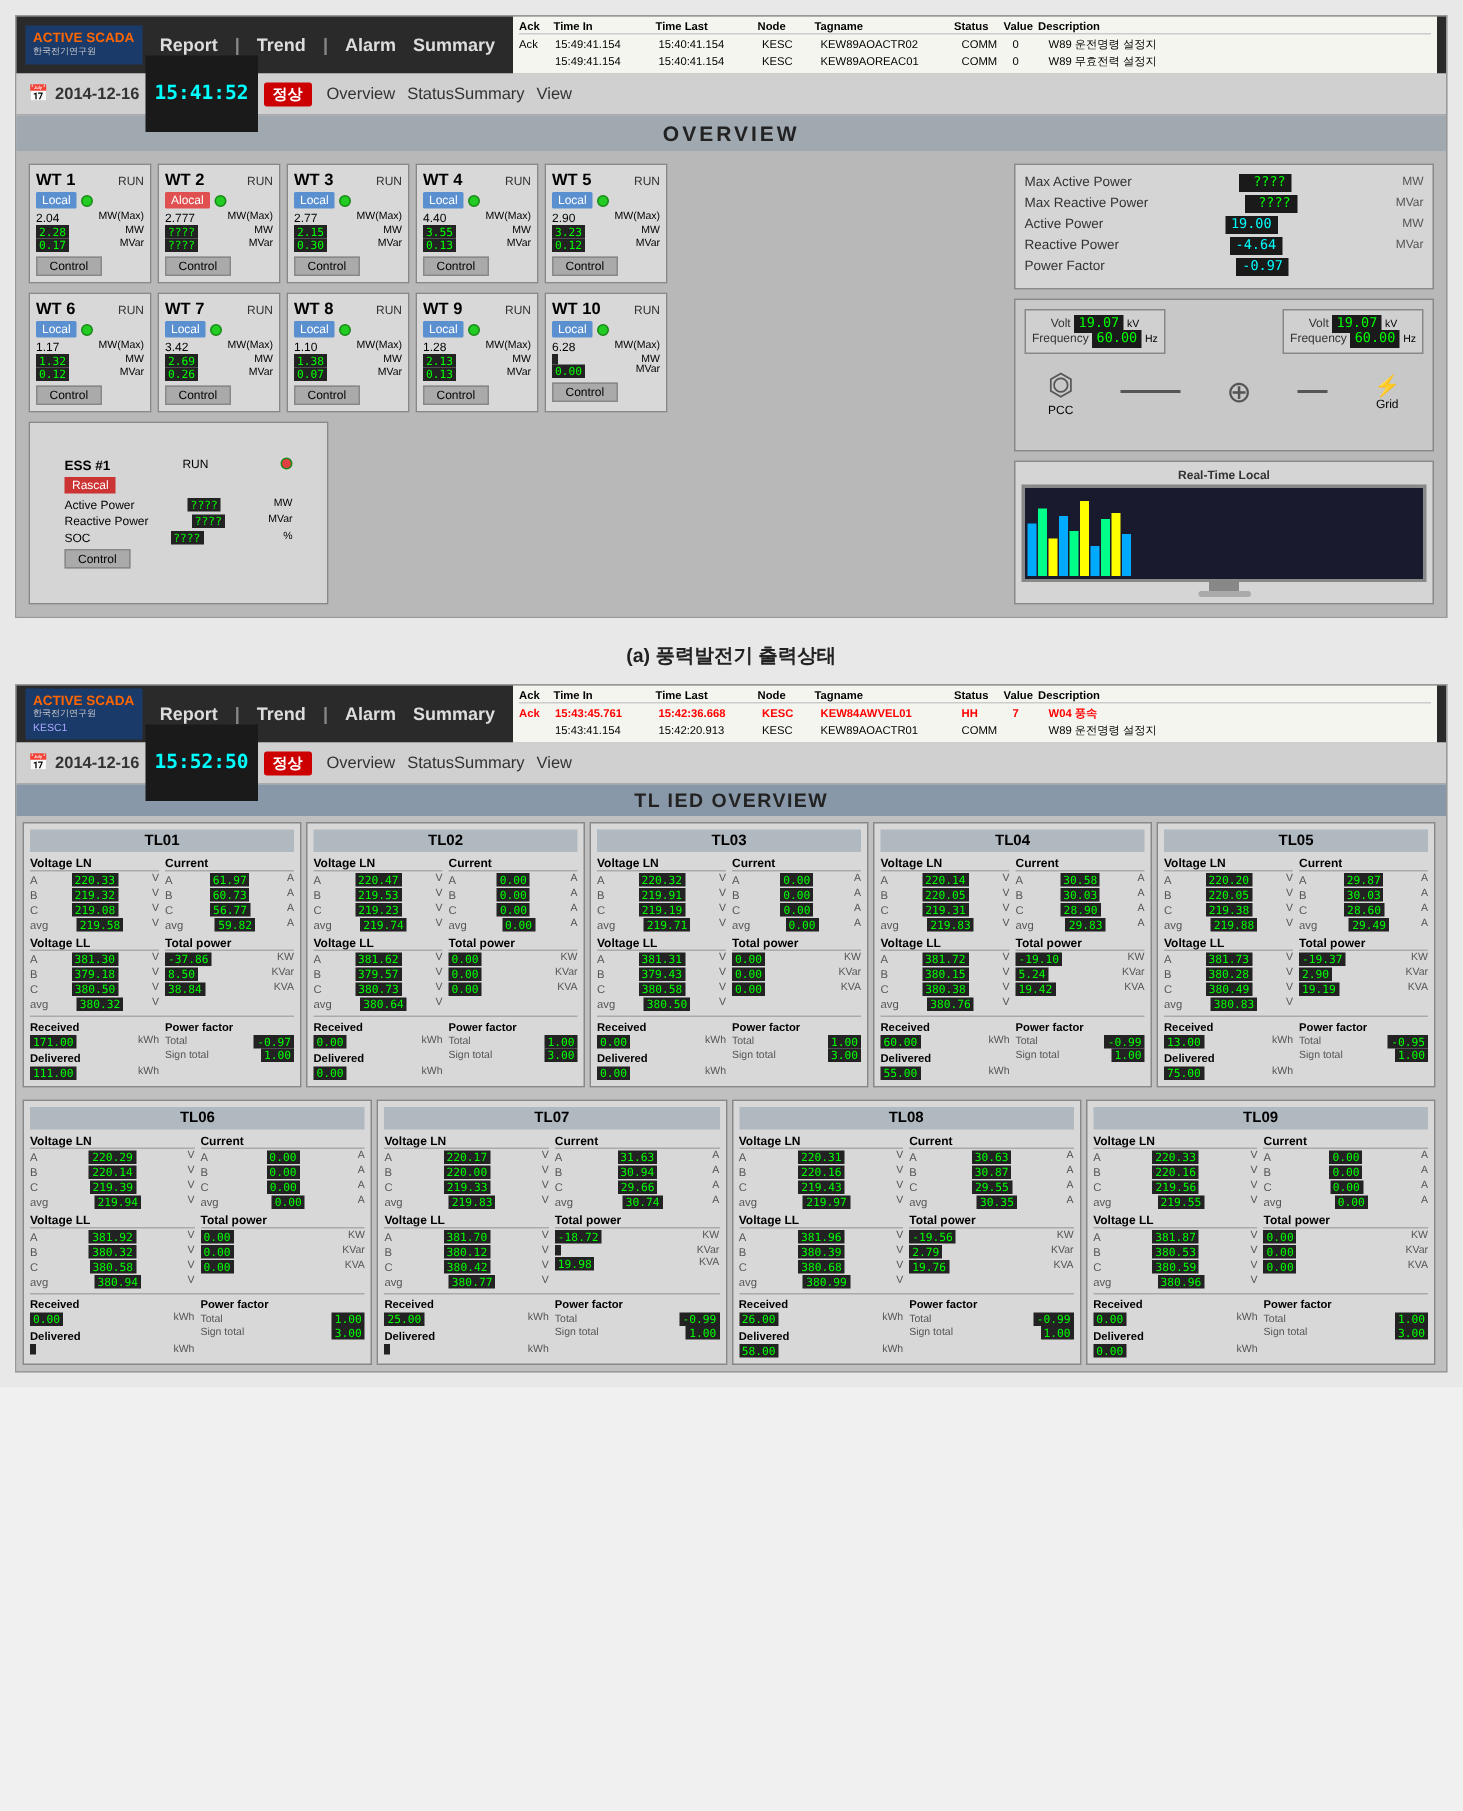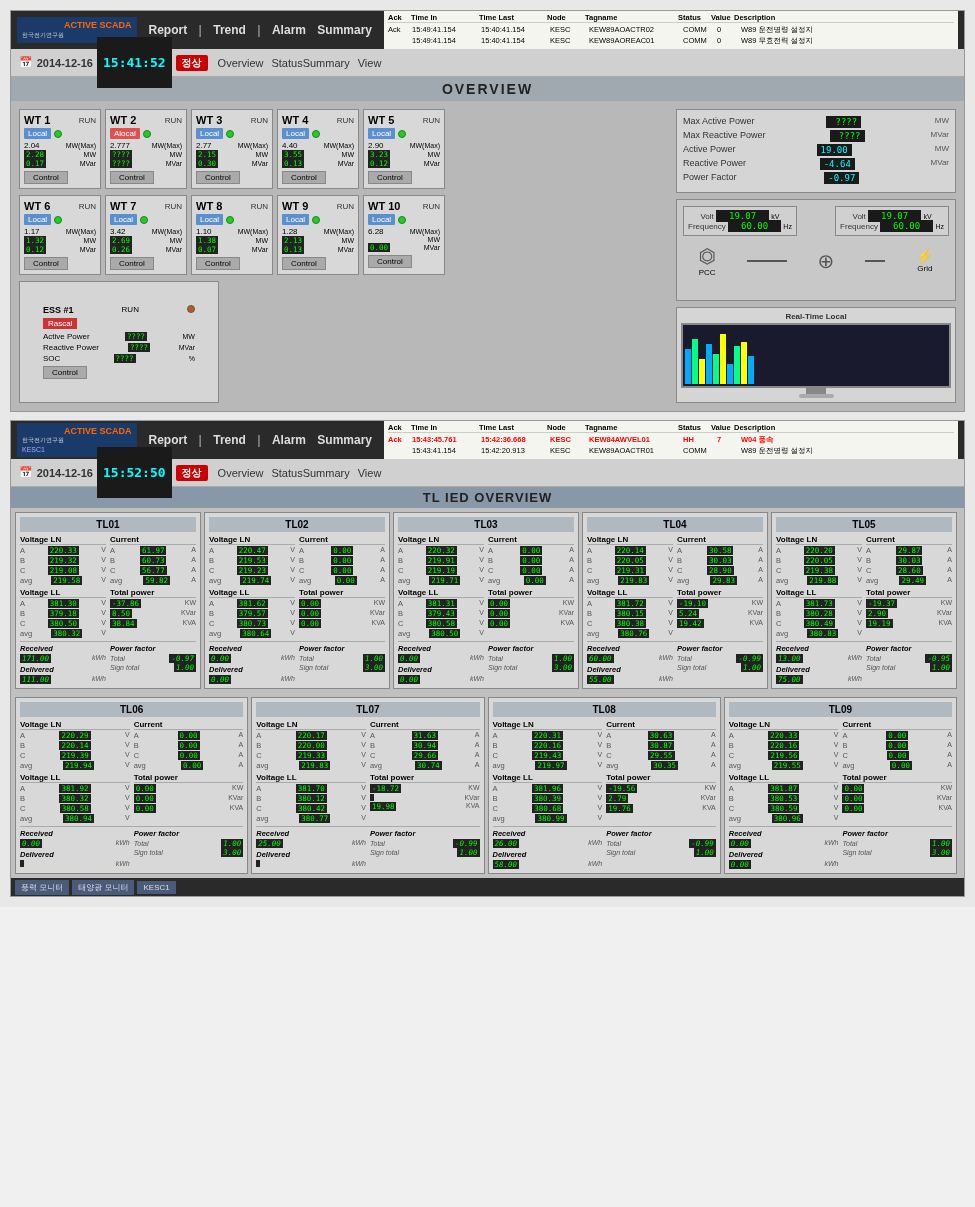--- a/index.html
+++ b/index.html
@@ -4,21 +4,21 @@
   <style>
     * { box-sizing: border-box; margin: 0; padding: 0; }
     body { background: #f0f0f0; font-family: Arial, sans-serif; width: 975px; }
 
     .screenshot-container { width: 975px; background: #e8e8e8; padding: 10px; }
 
     
     .panel-a { background: #c8c8c8; border: 1px solid #999; margin-bottom: 8px; }
     .scada-header { background: #2a2a2a; display: flex; align-items: center; height: 38px; padding: 0 6px; gap: 8px; }
     .logo-box { background: #1a3a6a; color: #fff; font-size: 7px; padding: 3px 5px; line-height: 1.3; min-width: 65px; }
-    .logo-box .logo-title { font-size: 9px; font-weight: bold; color: #ff6600; margin-left: 42px; }
+    .logo-box .logo-title { font-size: 9px; font-weight: bold; color: #ff6600; }
     .header-nav { color: #ddd; font-size: 12px; font-weight: bold; }
     .header-nav span { margin: 0 4px; }
     .header-nav .separator { color: #888; }
     .alarm-table-area { background: #f5f5f0; font-size: 8px; flex: 1; height: 38px; overflow: hidden; padding: 2px 4px; }
     .alarm-row { display: flex; gap: 4px; color: #000; line-height: 1.5; }
     .alarm-row.red { color: red; font-weight: bold; }
 
     .toolbar { background: #d0d0d0; display: flex; align-items: center; height: 28px; padding: 0 8px; gap: 10px; border-bottom: 1px solid #aaa; }
     .toolbar-date { font-size: 11px; font-weight: bold; color: #333; display: flex; align-items: center; gap: 4px; }
     .cal-icon { font-size: 11px; }
@@ -35,34 +35,34 @@
     .wt-row { display: flex; gap: 4px; }
 
     .wt-box { background: #d8d8d8; border: 1px solid #888; padding: 4px; min-width: 82px; font-size: 8px; }
     .wt-header { display: flex; justify-content: space-between; align-items: center; margin-bottom: 2px; }
     .wt-title { font-weight: bold; font-size: 11px; }
     .wt-run { font-size: 8px; color: #333; }
     .wt-status { display: flex; gap: 3px; align-items: center; margin-bottom: 2px; }
     .wt-status-label { font-size: 8px; background: #5a8fd0; color: #fff; padding: 1px 4px; border-radius: 1px; }
     .wt-status-label.alocal { background: #e05050; }
     .indicator { width: 8px; height: 8px; border-radius: 50%; background: #22cc22; border: 1px solid #188818; }
-    .wt-data-row { display: flex; justify-content: space-between; align-items: center; }
+    .wt-data-row { display: flex; justify-content: space-between; }
     .wt-control-btn { background: #aaa; border: 1px solid #888; font-size: 8px; padding: 1px 8px; margin-top: 3px; cursor: pointer; display: block; text-align: center; }
 
     .right-panel { display: flex; flex-direction: column; gap: 6px; width: 280px; }
     .power-summary { background: #d5d5d5; border: 1px solid #888; padding: 6px; font-size: 9px; }
     .power-row { display: flex; justify-content: space-between; align-items: flex-start; margin-bottom: 2px; }
     .power-label { color: #333; }
     .power-val { background: #1a1a1a; color: #0f0; font-family: monospace; font-size: 9px; padding: 1px 4px; min-width: 35px; text-align: right; }
     .power-unit { color: #555; font-size: 8px; margin-left: 2px; }
 
     .grid-diagram { background: #c8c8c8; border: 1px solid #888; padding: 6px; flex: 1; }
     .volt-box { background: #d0d0d0; border: 1px solid #888; padding: 4px; font-size: 8px; text-align: center; }
     .volt-label { font-size: 8px; color: #333; }
-    .volt-val { background: #1a1a1a; color: #0f0; font-family: monospace; font-size: 9px; padding: 1px 13px; }
+    .volt-val { background: #1a1a1a; color: #0f0; font-family: monospace; font-size: 9px; padding: 1px 3px; }
 
     .ess-rt-row { display: flex; gap: 6px; }
     .ess-box { background: #d5d5d5; border: 1px solid #888; padding: 23px; font-size: 8px; flex: 1; }
     .ess-header { display: flex; justify-content: space-between; margin-bottom: 3px; }
     .ess-title { font-weight: bold; font-size: 9px; }
     .rt-trend-box { background: #d5d5d5; border: 1px solid #888; padding: 4px; width: 90px; text-align: center; font-size: 8px; }
     .rt-trend-label { font-size: 8px; font-weight: bold; color: #333; margin-bottom: 2px; }
     .monitor-img { width: 78px; height: 55px; background: #222; border: 2px solid #888; display: flex; align-items: center; justify-content: center; position: relative; overflow: hidden; }
     .monitor-screen { width: 100%; height: 100%; background: #1a1a2e; display: flex; align-items: flex-end; padding: 2px; gap: 1px; }
     .chart-bar { background: #0af; width: 6px; }
@@ -82,21 +82,21 @@
     .tl-card-title { font-weight: bold; font-size: 10px; text-align: center; background: #b0b8c0; padding: 2px; margin-bottom: 3px; }
 
     .tl-section { display: flex; gap: 4px; margin-bottom: 2px; }
     .tl-col { flex: 1; }
     .tl-col-title { font-weight: bold; font-size: 8px; border-bottom: 1px solid #aaa; margin-bottom: 1px; }
     .tl-row { display: flex; justify-content: space-between; margin-bottom: 1px; }
     .tl-phase { color: #555; }
     .tl-num { background: #222; color: #0f0; font-family: monospace; padding: 0 2px; font-size: 7.5px; }
     .tl-unit { color: #555; font-size: 7px; }
     .tl-bottom { border-top: 1px solid #aaa; padding-top: 2px; display: flex; gap: 4px; }
-    .tl-bottom-col { flex: 1; font-size: 7.5px; font-style: italic; }
+    .tl-bottom-col { flex: 1; font-size: 7.5px; }
     .tl-bottom-title { font-weight: bold; margin-bottom: 1px; }
     .tl-energy-row { display: flex; justify-content: space-between; }
     .tl-pf-row { display: flex; justify-content: space-between; align-items: center; }
     .pf-label { font-size: 7px; color: #555; }
     .pf-val { background: #222; color: #0f0; font-family: monospace; font-size: 7.5px; padding: 0 2px; }
 
     .caption-b { text-align: center; padding: 8px 0 4px; font-size: 13px; font-weight: bold; color: #222; }
   </style>
 </head>
 <body>
@@ -530,20 +530,21 @@
               <div class="chart-bar" style="height:28px;"></div>
             </div>
           </div>
           <div class="monitor-stand"></div>
           <div class="monitor-base"></div>
         </div>
       </div>
     </div>
   </div>
 
+  <div class="caption">(a) 풍력발전기 출력상태</div>
 
   <div class="panel-b">
 
     <div class="scada-header">
       <div class="logo-box">
         <div class="logo-title">ACTIVE SCADA</div>
         <div style="font-size:6px;color:#ccc;">한국전기연구원</div>
         <div style="font-size:7px;color:#aaf;">KESC1</div>
       </div>
       <div class="header-nav">
@@ -1669,21 +1670,16 @@
             <div class="tl-pf-row">
                 <span class="pf-label">Sign total</span>
                 <span class="pf-val">3.00</span>
               </div>
           </div>
         </div>
       </div>
 
     </div>
 
-    <div style="background:#2a2a2a;height:18px;display:flex;align-items:center;padding:0 4px;">
-      <span style="background:#4a5a7a;color:#ddd;font-size:8px;padding:2px 6px;margin-right:3px;">풍력 모니터</span>
-      <span style="background:#4a5a7a;color:#ddd;font-size:8px;padding:2px 6px;margin-right:3px;">태양광 모니터</span>
-      <span style="background:#4a5a7a;color:#ddd;font-size:8px;padding:2px 6px;">KESC1</span>
-    </div>
   </div>
 
 
 </div>
 
 </body></html>

